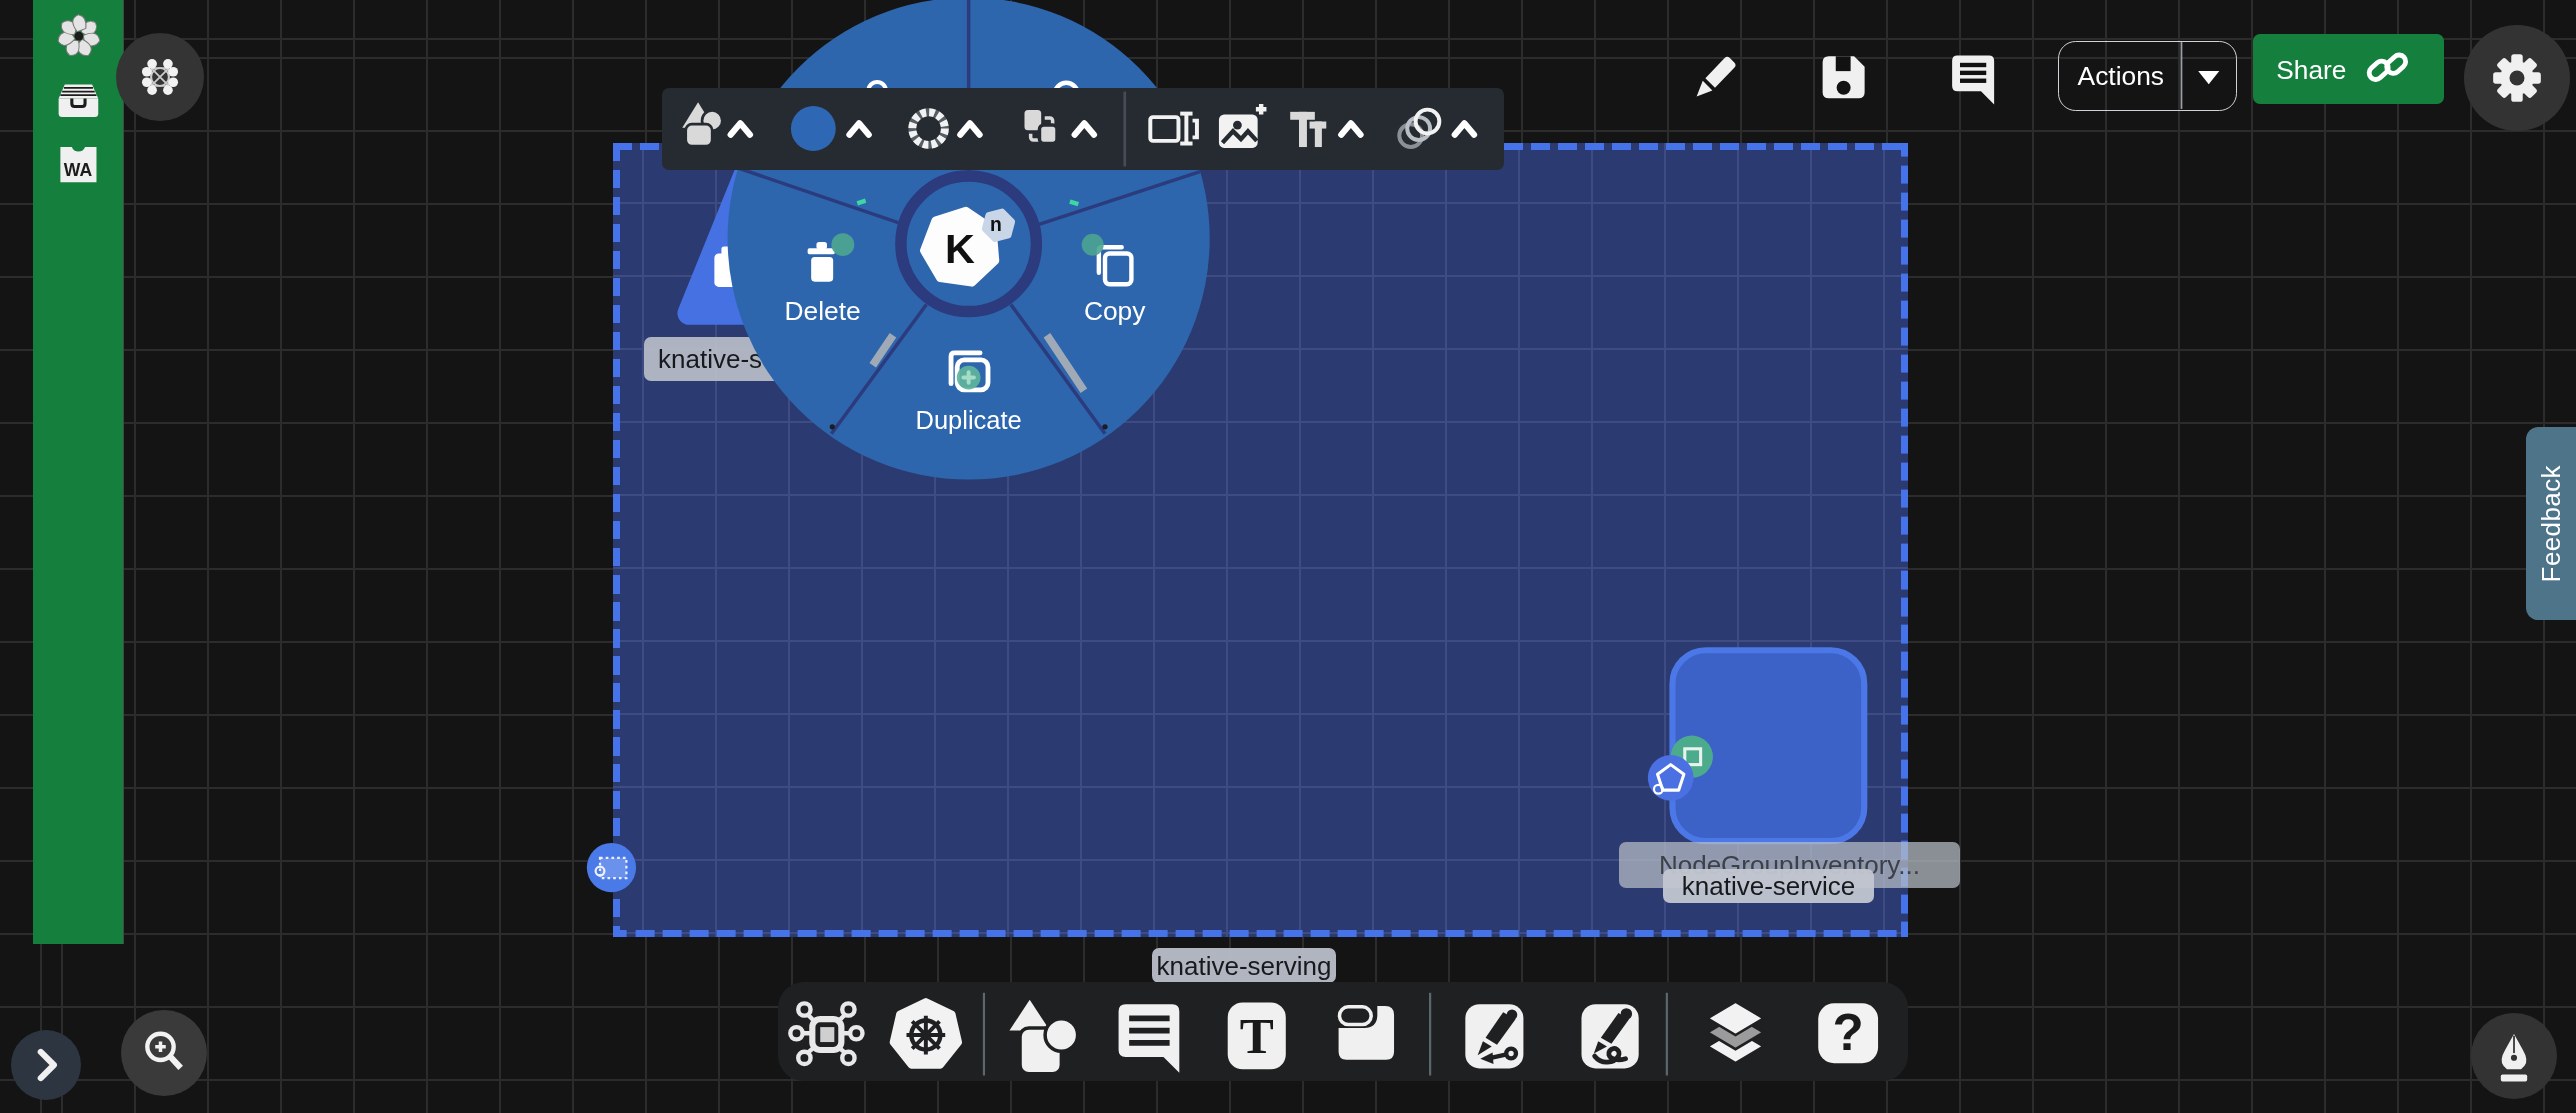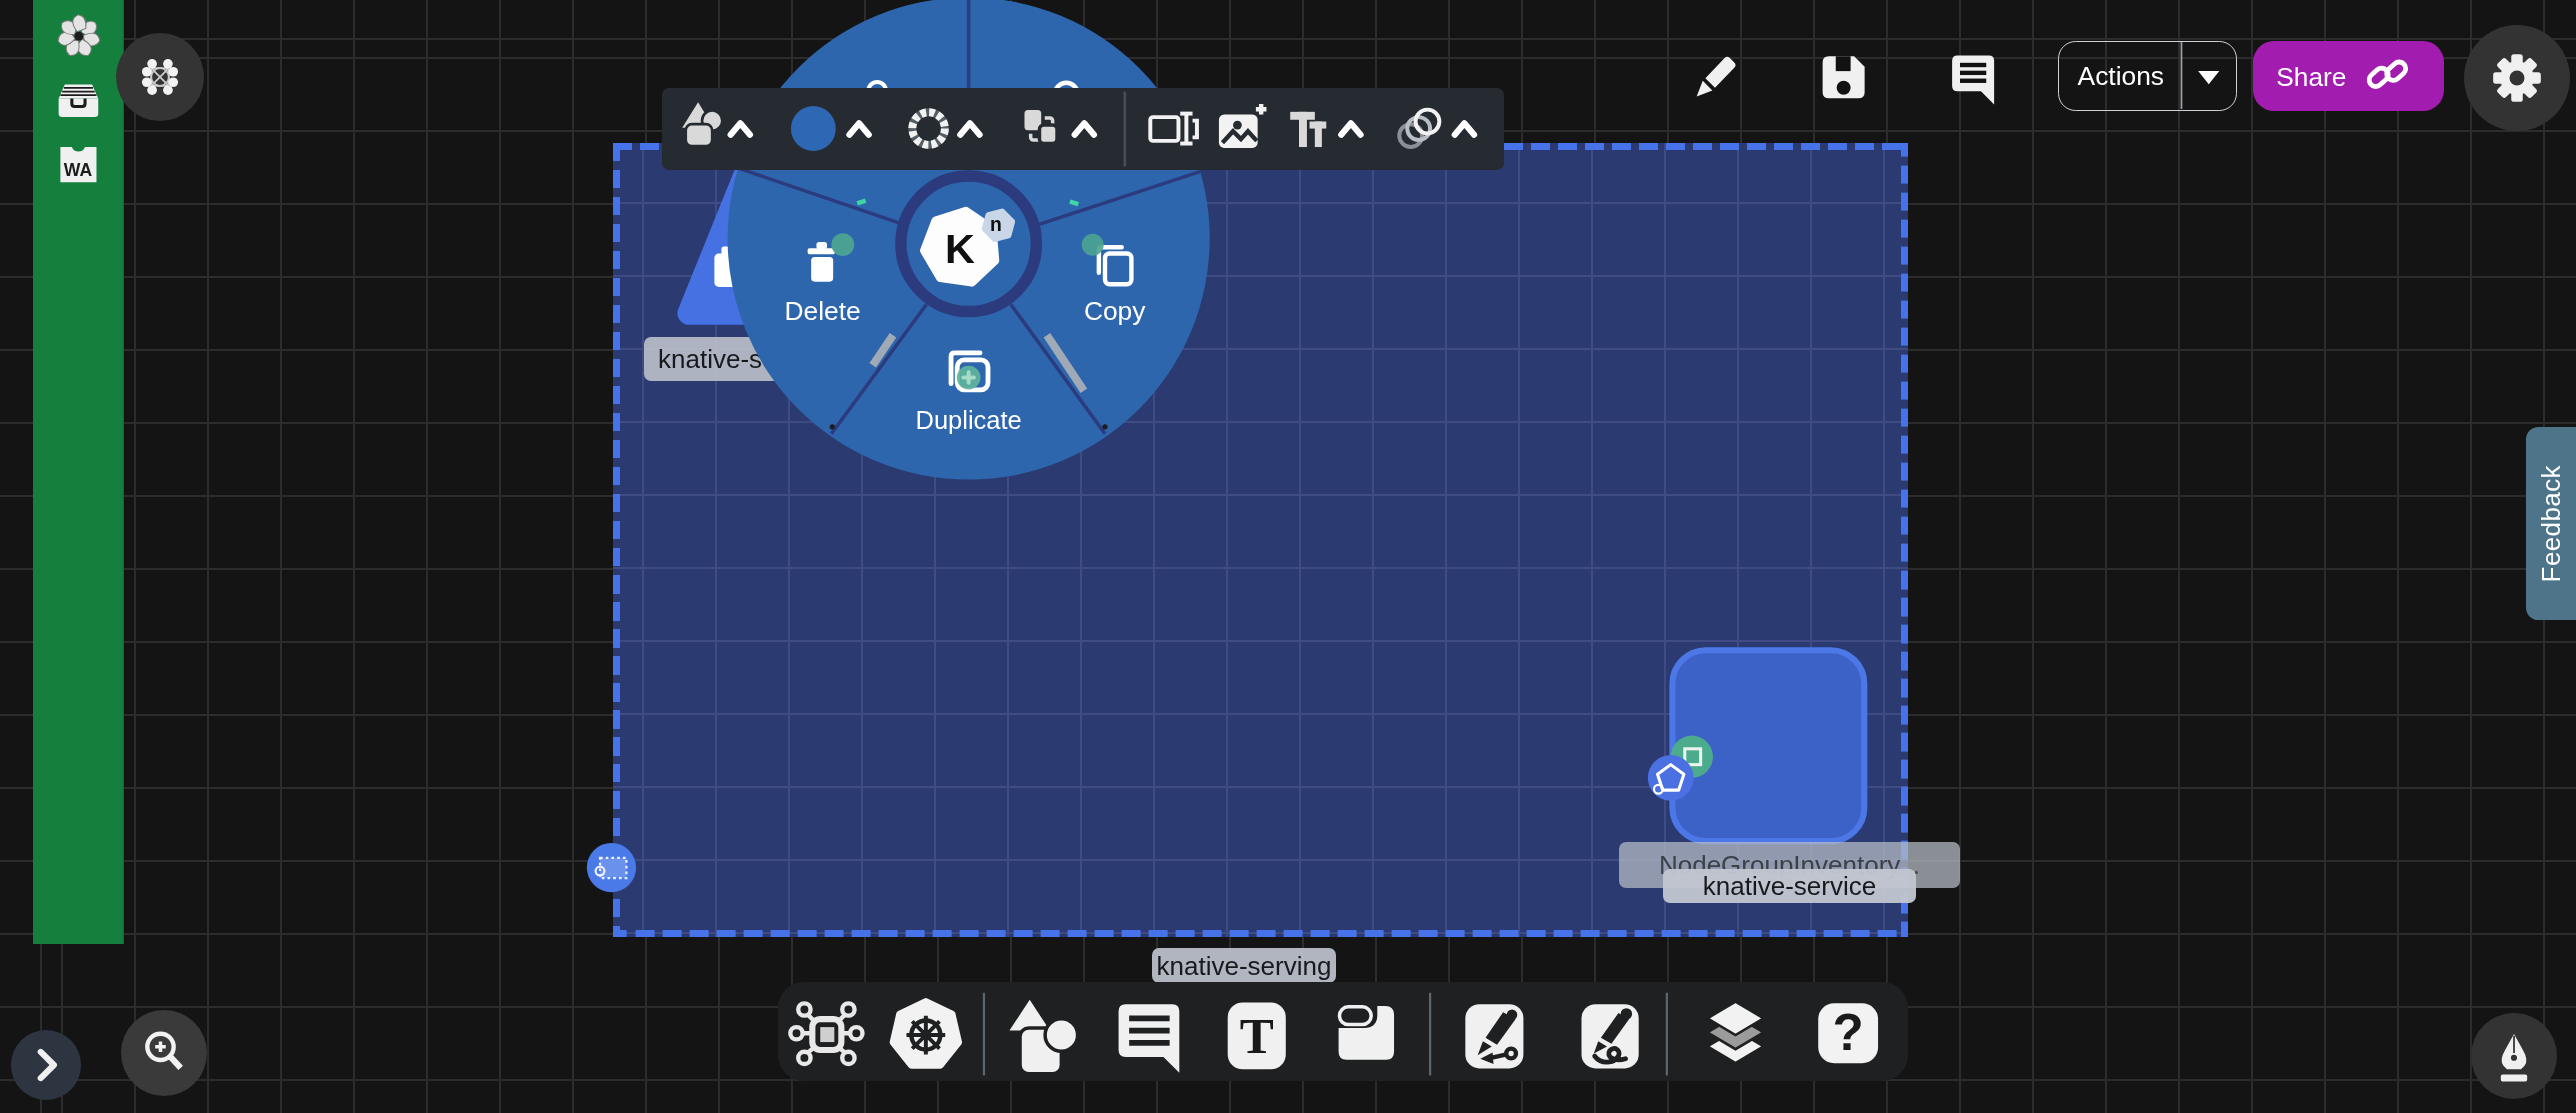--- a/index.html
+++ b/index.html
@@ -39,21 +39,21 @@
     left:2526px; top:427px; width:50px; height:193px; background:#4d7489;
     border-radius:12.3px 0 0 12.3px; color:#fff; font-size:26px;
     display:flex; align-items:center; justify-content:center;
   }
   #feedback span { writing-mode:vertical-rl; transform:rotate(180deg); letter-spacing:0.4px; }
   #actions {
     left:2058px; top:41px; width:179px; height:70px; border:1.8px solid #cfd3d7; border-radius:17.6px;
     color:#fff; font-size:26px;text-align:right;
   }
   #share {
-    left:2253px; top:41px; width:191px; height:70px; background:#a21caf; border-radius:21px;
+    left:2253px; top:34px; width:191px; height:70px; background:#15803d; border-radius:7px;
     color:#fff; font-size:26px;
   }
 </style>
 </head>
 <body>
 
   <div id="selfill" class="abs"></div>
 
   <div class="abs dashH" style="left:613px; top:143px;  width:1295px;"></div>
   <div class="abs dashH" style="left:613px; top:930px; width:1295px; background-position:-4.4px 0;"></div>
@@ -71,21 +71,21 @@
     <circle cx="1923" cy="860" r="24" fill="#4cab8c"></circle>
     <rect x="1915" y="851" width="18" height="18" fill="none" stroke="#e9f3ee" stroke-width="3.5"></rect>
 
     <circle cx="1899" cy="884" r="26" fill="#4a70e2"></circle>
     <path d="M1899,869 L1914,880 L1908,898 L1890,898 L1884,880 Z" fill="none" stroke="#ffffff" stroke-width="3.5" stroke-linejoin="round"></path>
     <circle cx="1885" cy="897" r="5" fill="none" stroke="#ffffff" stroke-width="2.5"></circle>
   </svg>
 
   <div class="lbl" style="left:644px; top:337px; width:220px; height:44px; justify-content:flex-start; padding-left:14px;">knative-se</div>
   <div class="lbl" style="left:1619px; top:842px; width:341px; height:46px; background:rgba(184,190,200,0.72); color:#3c4148;">NodeGroupInventory...</div>
-  <div class="lbl" style="left:1663px; top:869px; width:253px; height:34px; background:rgba(193,198,207,0.96);">knative-service</div>
+  <div class="lbl" style="left:1663px; top:869px; width:211px; height:34px; background:rgba(193,198,207,0.96);">knative-service</div>
   <div class="lbl" style="left:1152px; top:948px; width:184px; height:35px; background:rgba(184,190,200,0.95);">knative-serving</div>
 
   <svg id="layerB" class="abs" style="left:0;top:0;" width="2576" height="1114" viewBox="0 0 2928 1266">
 
     <circle cx="695" cy="986" r="28" fill="#4a79e8"></circle>
     <rect x="682" y="975" width="30" height="23" fill="rgba(255,255,255,0.18)" stroke="#eef2fb" stroke-width="2.5" stroke-dasharray="3 3.5"></rect>
     <circle cx="682" cy="990" r="5" fill="none" stroke="#eef2fb" stroke-width="2.5"></circle>
 
     <g>
       <circle cx="1101" cy="271" r="274" fill="#2e66ae"></circle>

